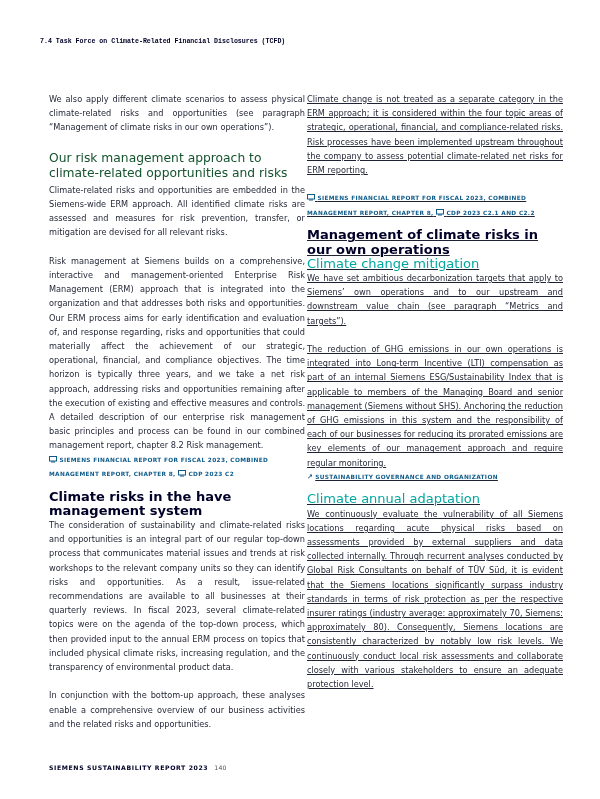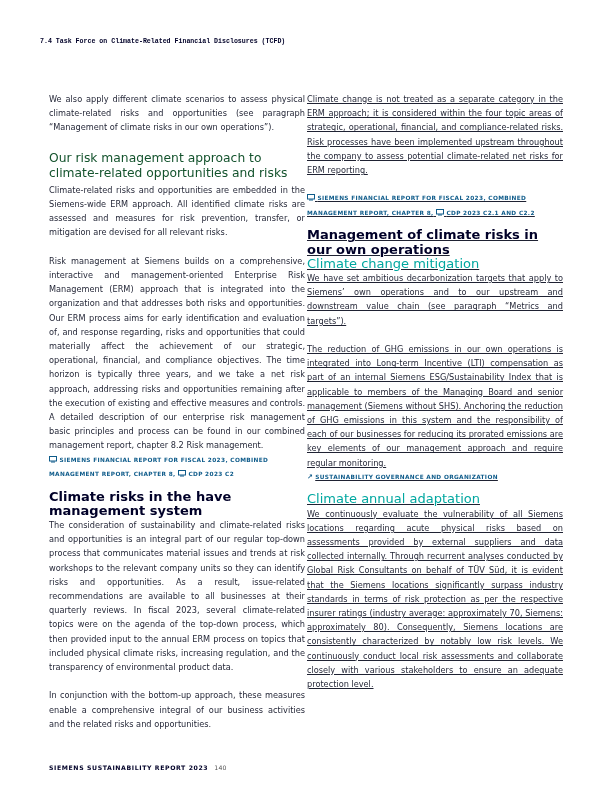--- a/index.html
+++ b/index.html
@@ -41,21 +41,21 @@
     <svg class="mon-icon" viewBox="0 0 8 7">
         <rect x="0.5" y="0.5" width="7" height="4.5" fill="none" stroke="#0e5b8a" stroke-width="1"></rect>
         <rect x="2" y="5.5" width="4" height="1" fill="#0e5b8a"></rect>
       </svg>
     <span>CDP 2023 C2</span>
   </div>
   <div class="gap" style="height:8px"></div>
   <div class="bold-heading">Climate risks in the have management system</div>
   <p>The consideration of sustainability and climate-related risks and opportunities is an integral part of our regular top-down process that communicates material issues and trends at risk workshops to the relevant company units so they can identify risks and opportunities. As a result, issue-related recommendations are available to all businesses at their quarterly reviews. In fiscal 2023, several climate-related topics were on the agenda of the top-down process, which then provided input to the annual ERM process on topics that included physical climate risks, increasing regulation, and the transparency of environmental product data.</p>
   <div class="gap"></div>
-  <p>In conjunction with the bottom-up approach, these measures enable a comprehensive integral of our business activities and the related risks and opportunities.</p>
+  <p>In conjunction with the bottom-up approach, these analyses enable a comprehensive overview of our business activities and the related risks and opportunities.</p>
 </div>
 
 <div class="col col-right">
   <p>Climate change is not treated as a separate category in the ERM approach; it is considered within the four topic areas of strategic, operational, financial, and compliance-related risks. Risk processes have been implemented upstream throughout the company to assess potential climate-related net risks for ERM reporting.</p>
   <div class="gap"></div>
   <div class="ref-link">
     <svg class="mon-icon" viewBox="0 0 8 7">
         <rect x="0.5" y="0.5" width="7" height="4.5" fill="none" stroke="#0e5b8a" stroke-width="1"></rect>
         <rect x="2" y="5.5" width="4" height="1" fill="#0e5b8a"></rect>
       </svg>

